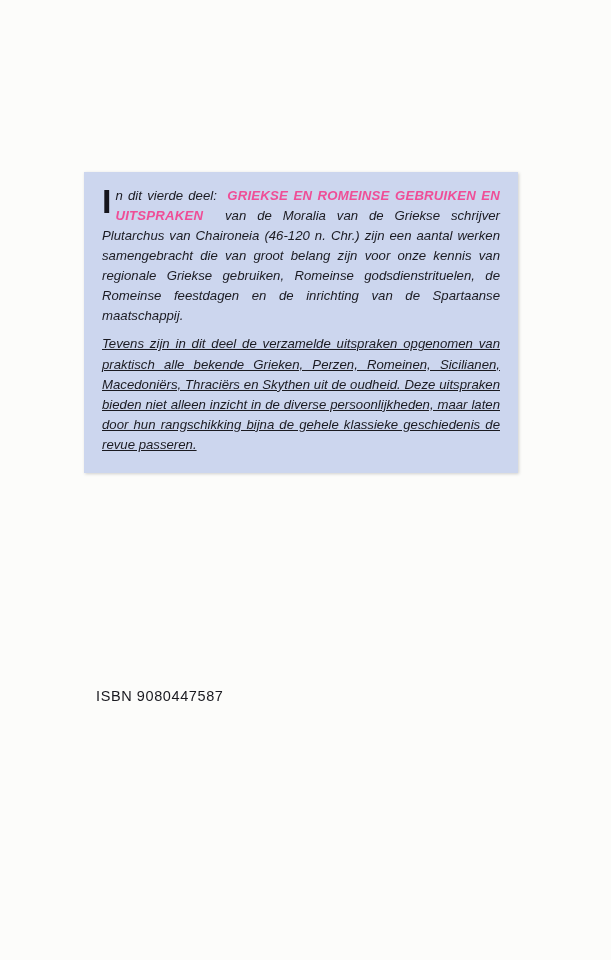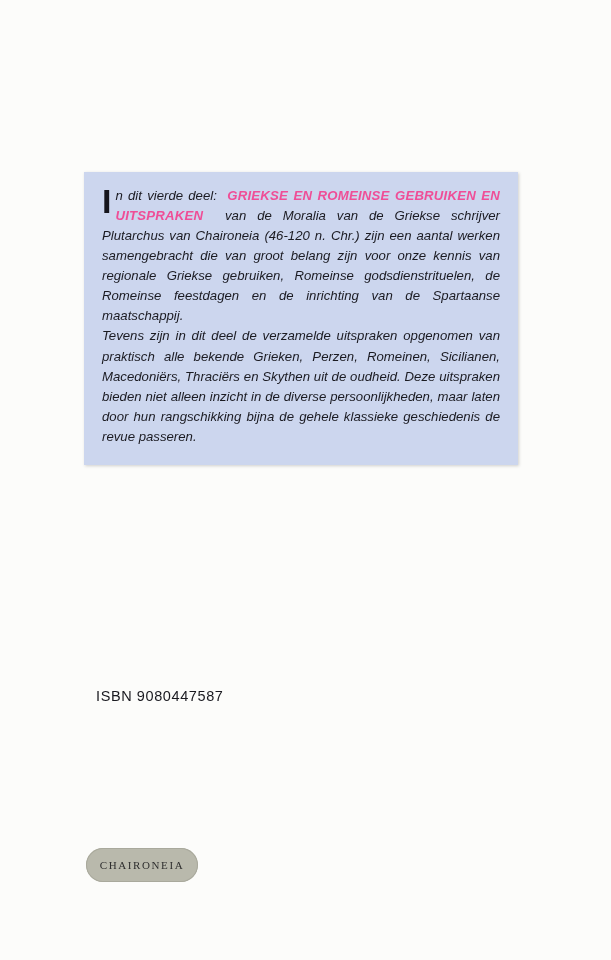--- a/index.html
+++ b/index.html
@@ -54,21 +54,22 @@
   }
 
   .title-pink {
     color: #ef4e97;
     font-style: italic;
     font-weight: bold;
     letter-spacing: 0.2px;
   }
 
   .para2 {
-    margin-top: 0;
+    margin-top: 8px;
+    text-decoration: underline;
   }
 
   
   .isbn {
     position: absolute;
     left: 96px;
     top: 668px;
     font-family: "Liberation Sans", sans-serif;
     font-size: 14.5px;
     letter-spacing: 0.6px;
@@ -102,17 +103,14 @@
 
 <div class="page">
 
   <div class="blurb">
     <p class="blurb-text"><span class="dropcap">I</span><span>n dit vierde deel:</span>&nbsp; <span class="title-pink">GRIEKSE EN ROMEINSE GEBRUIKEN EN UITSPRAKEN</span>&nbsp; <span>van de Moralia van de Griekse schrijver Plutarchus van Chaironeia (46-120 n. Chr.) zijn een aantal werken samengebracht die van groot belang zijn voor onze kennis van regionale Griekse gebruiken, Romeinse godsdienstrituelen, de Romeinse feestdagen en de inrichting van de Spartaanse maatschappij.</span></p>
     <p class="blurb-text para2">Tevens zijn in dit deel de verzamelde uitspraken opgenomen van praktisch alle bekende Grieken, Perzen, Romeinen, Sicilianen, Macedoniërs, Thraciërs en Skythen uit de oudheid. Deze uitspraken bieden niet alleen inzicht in de diverse persoonlijkheden, maar laten door hun rangschikking bijna de gehele klassieke geschiedenis de revue passeren.</p>
   </div>
 
   <div class="isbn">ISBN 9080447587</div>
 
-  <div class="logo">
-    <span class="logo-text">CHAIRONEIA</span>
-  </div>
 
 </div>
 
 </body></html>

